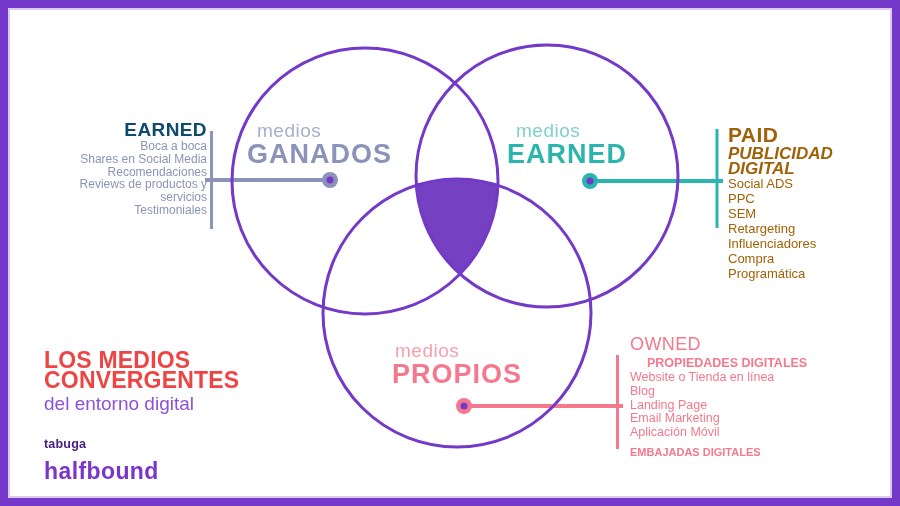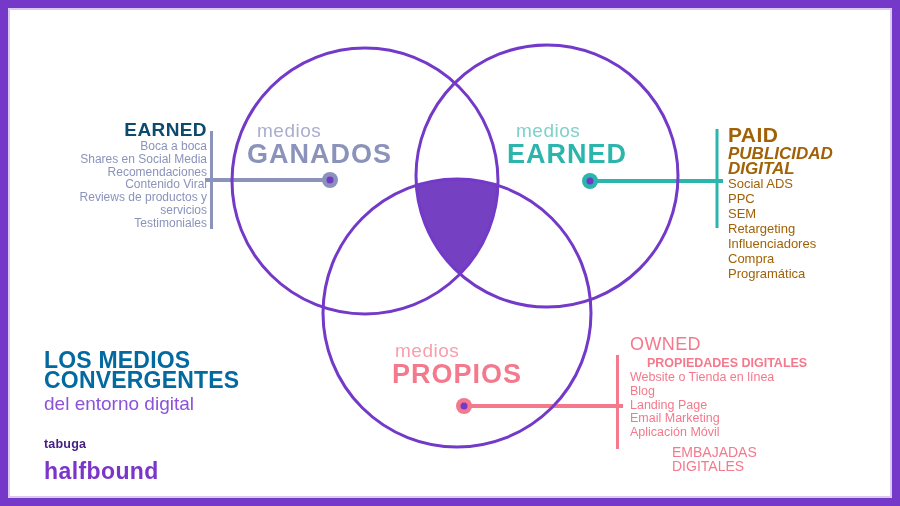--- a/index.html
+++ b/index.html
@@ -31,24 +31,24 @@
   .paid-block{position:absolute;left:728px;top:124px;width:150px;z-index:3;color:#a16207;}
   .paid-block .blk-title{font-size:21px;font-weight:bold;line-height:22px;letter-spacing:.4px;}
   .paid-block .blk-subtitle{font-size:17px;font-weight:bold;line-height:15px;font-style:italic;}
   .paid-block .blk-item{font-size:13px;line-height:15px;}
   .paid-block .blk-item.narrow{width:90px;}
   
   .owned-block{position:absolute;left:630px;top:333px;width:180px;z-index:3;color:#F4798C;}
   .owned-block .blk-title{font-size:18px;font-weight:normal;line-height:23px;letter-spacing:.4px;}
   .owned-block .blk-subtitle{font-size:12.5px;font-weight:bold;line-height:15px;padding-left:17px;}
   .owned-block .blk-item{font-size:12.5px;line-height:13.8px;}
-  .owned-block .blk-footer{font-size:14px;font-weight:normal;line-height:14px;margin-top:5px;margin-left:42px;}
+  .owned-block .blk-footer{font-size:11px;font-weight:bold;line-height:14px;margin-top:5px;}
   
   .title-block{position:absolute;left:44px;top:350px;width:230px;z-index:3;}
-  .title-block .heading{font-size:23px;font-weight:bold;line-height:20px;color:#0369a1;letter-spacing:.2px;}
+  .title-block .heading{font-size:23px;font-weight:bold;line-height:20px;color:#ef4444;letter-spacing:.2px;}
   .title-block .subheading{font-size:19px;color:#8C52D8;line-height:20px;margin-top:4px;}
   
   .brand{position:absolute;left:44px;top:437px;z-index:3;}
   .brand .brand-top{font-size:12.5px;font-weight:bold;color:#451F82;line-height:14px;letter-spacing:.2px;}
   .brand .brand-name{font-size:23px;font-weight:bold;color:#7B35CA;line-height:24px;letter-spacing:.4px;margin-top:8px;}
 </style>
 </head>
 <body>
 
 <div class="canvas">
@@ -106,21 +106,20 @@
   <div class="circle-label propios-label">
     <span class="prefix">medios</span>
     <span class="big">PROPIOS</span>
   </div>
 
   <div class="earned-block">
     <div class="blk-title">EARNED</div>
     <div class="blk-item">Boca a boca</div>
     <div class="blk-item">Shares en Social Media</div>
     <div class="blk-item">Recomendaciones</div>
-    <div class="blk-item">Contenido Viral</div>
     <div class="blk-item">Reviews de productos y servicios</div>
     <div class="blk-item">Testimoniales</div>
   </div>
 
   <div class="paid-block">
     <div class="blk-title">PAID</div>
     <div class="blk-subtitle">PUBLICIDAD DIGITAL</div>
     <div class="blk-item">Social ADS</div>
     <div class="blk-item">PPC</div>
     <div class="blk-item">SEM</div>

